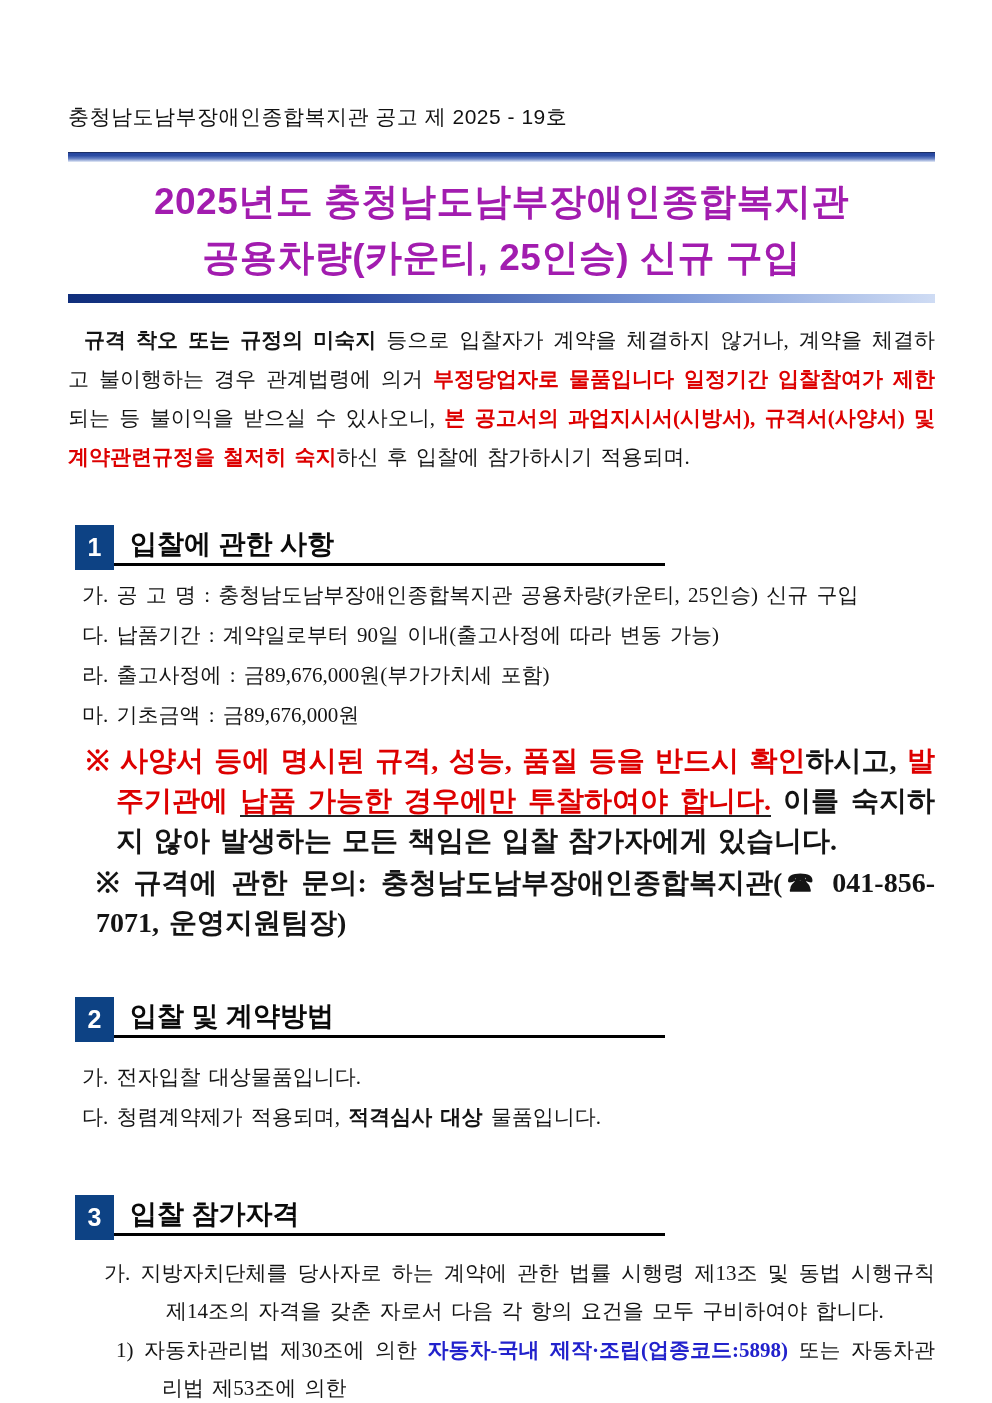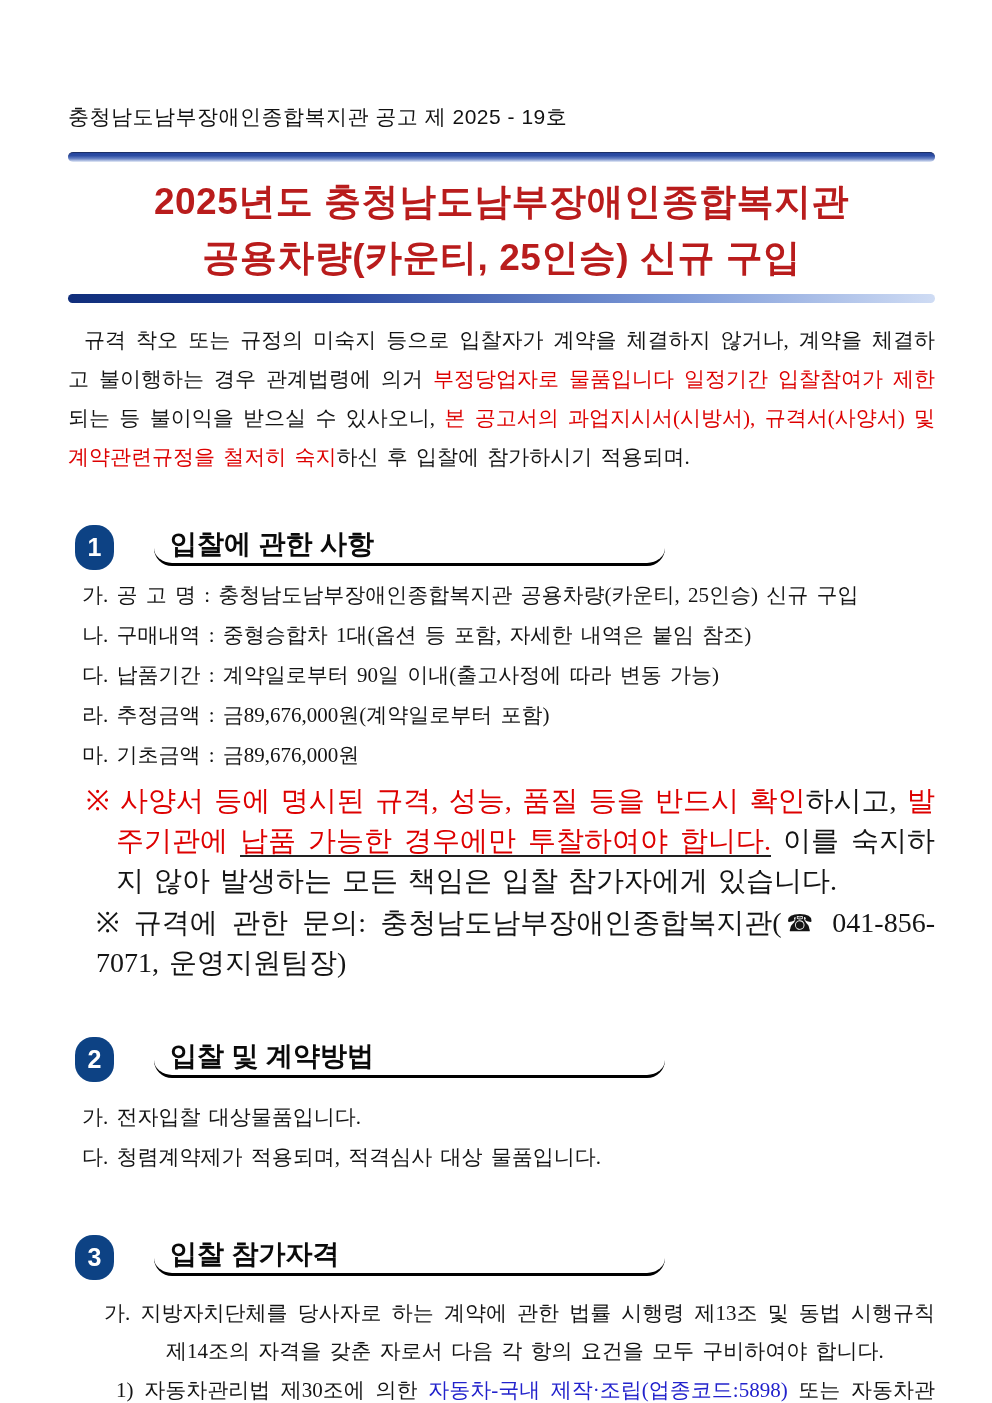--- a/index.html
+++ b/index.html
@@ -1,15 +1,15 @@
 <!DOCTYPE html>
 <html><head>
 <meta charset="utf-8">
 <style>
-  * { margin: 0; padding: 0; box-sizing: border-box; border-radius: 18px; }
+  * { margin: 0; padding: 0; box-sizing: border-box; }
   html, body { background: #ffffff; }
   body {
     width: 992px; height: 1403px;
     font-family: "Liberation Serif", "DejaVu Serif", serif;
     color: #141414;
     overflow: hidden;
   }
   .page {
     width: 992px; height: 1403px;
     padding: 103px 57px 0 68px;
@@ -23,55 +23,54 @@
   .bar { width: 100%; }
   .bar-top {
     height: 10px; margin-top: 21px;
     border-top: 1px solid #1c2f66;
     background: linear-gradient(to bottom, #26469e 0%, #2c4da4 30%, #6c86c6 65%, #e6ecf8 100%);
   }
   
   .doc-title {
     margin-top: 12px; text-align: center;
     font-family: "Liberation Sans", "DejaVu Sans", sans-serif;
-    font-size: 37px; font-weight: 700; color: #b91c1c;
+    font-size: 37px; font-weight: 700; color: #a21caf;
     line-height: 56px; letter-spacing: 0.5px;
   }
   .bar-title {
     height: 9px; margin-top: 8px;
     background: linear-gradient(to right, #102e7b 0%, #27469e 30%, #7d9ad8 70%, #cfdcf4 100%);
   }
   
   .intro {
     margin-top: 18px;
     font-size: 21px; line-height: 39px;
     text-align: justify; text-indent: 16px;
     word-spacing: 3px;
   }
-  .b { font-weight: 400; }
+  .b { font-weight: 700; }
   .red { color: #dd0000; }
   .blue { color: #2222cc; }
   .u { text-decoration: underline; text-decoration-color: #222; text-underline-offset: 5px; text-decoration-thickness: 2px; }
   
   .section-head {
     display: flex; align-items: stretch;
     width: 590px; margin-left: 7px; height: 45px;
   }
   .section-head .num {
     width: 39px; background: #0d4284; color: #ffffff;
     font-family: "Liberation Sans", "DejaVu Sans", sans-serif;
     font-size: 25px; font-weight: 700;
     display: flex; align-items: center; justify-content: center;
   }
   .section-head .title-wrap {
     flex: 1; display: flex; align-items: flex-end;
     padding: 0 0 5px 16px;
     border-bottom: 3px solid #000;
     margin-bottom: 4px;
-    margin-left: 40px;
   }
   .sec-title {
     font-family: "Liberation Sans", "DejaVu Sans", sans-serif;
     font-size: 27px; font-weight: 700; color: #0a0a0a; line-height: 1;
   }
   .s1 { margin-top: 48px; }
   .s2 { margin-top: 54px; }
   .s3 { margin-top: 58px; }
   
   .items { margin-top: 5px; padding-left: 14px; font-size: 21px; line-height: 40px; word-spacing: 3px; }
@@ -104,23 +103,22 @@
 
   <div class="section-head s1">
     <div class="num">1</div>
     <div class="title-wrap">
       <span class="sec-title">입찰에 관한 사항</span>
     </div>
   </div>
 
   <div class="items">
     <div>가. 공 고 명 : 충청남도남부장애인종합복지관 공용차량(카운티, 25인승) 신규 구입</div>
-    <div>나. 구매내역 : 중형승합차 1대(옵션 등 포함, 자세한 내역은 붙임 참조)</div>
     <div>다. 납품기간 : 계약일로부터 90일 이내(출고사정에 따라 변동 가능)</div>
-    <div>라. 추정금액 : 금89,676,000원(계약일로부터 포함)</div>
+    <div>라. 출고사정에 : 금89,676,000원(부가가치세 포함)</div>
     <div>마. 기초금액 : 금89,676,000원</div>
   </div>
 
   <p class="note note1"><span class="red b marker">※</span><span class="red b">사양서 등에 명시된 규격, 성능, 품질 등을 반드시 확인</span><span class="b">하시고, </span><span class="red b">발주기관에 </span><span class="red b u">납품 가능한 경우에만 투찰하여야 합니다.</span><span class="b"> 이를 숙지하지 않아 발생하는 모든 책임은 입찰 참가자에게 있습니다.</span></p>
 
   <p class="note note2"><span class="b marker">※</span><span class="b">규격에 관한 문의: 충청남도남부장애인종합복지관(</span><span class="b">☎</span><span class="b"> 041-856-7071, 운영지원팀장)</span></p>
 
   <div class="section-head s2">
     <div class="num">2</div>
     <div class="title-wrap">

